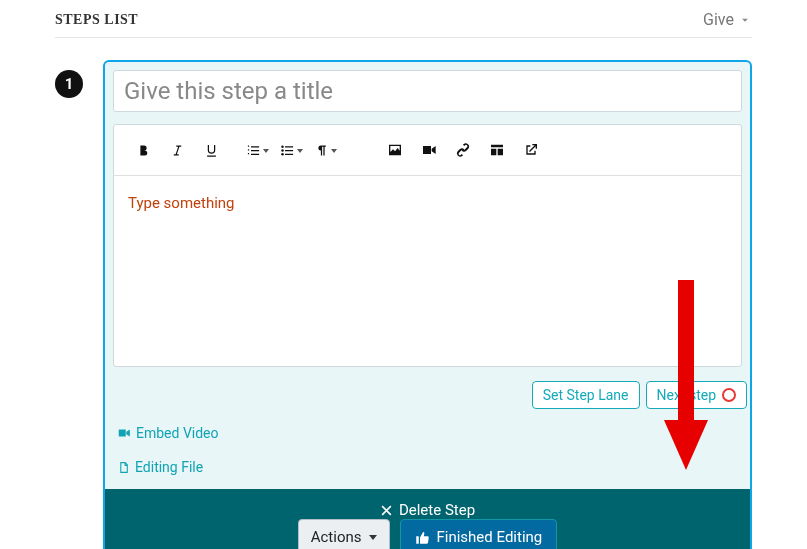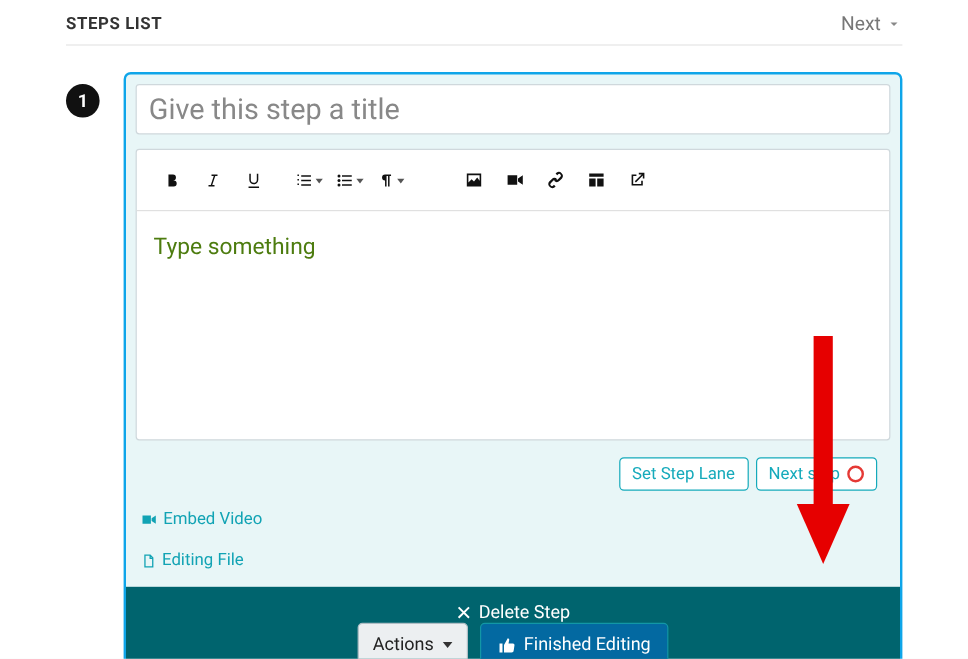--- a/index.html
+++ b/index.html
@@ -20,20 +20,21 @@
     justify-content: space-between;
     align-items: center;
     padding: 10px 0 8px 0;
     border-bottom: 1px solid #e5e5e5;
   }
   .header-title {
     font-size: 14px;
     font-weight: 700;
     letter-spacing: 0.5px;
     color: #333;
+    font-family: Liberation Serif, serif;
   }
   .more-link {
     font-size: 16px;
     color: #777;
     display: flex;
     align-items: center;
     gap: 4px;
     cursor: pointer;
   }
   .step-wrap {
@@ -109,28 +110,28 @@
     right: 1px;
     top: 50%;
     border-left: 3px solid transparent;
     border-right: 3px solid transparent;
     border-top: 4px solid #555;
     transform: translateY(-1px);
   }
   .editor-body {
     min-height: 190px;
     padding: 18px 14px;
-    color: #4d7c0f;
-    font-size: 19px;
+    color: #c2410c;
+    font-size: 15px;
   }
   .lane-row {
     display: flex;
     justify-content: flex-end;
     gap: 6px;
-    padding: 6px 19px 10px 10px;
+    padding: 6px 3px 10px 10px;
   }
   .pill {
     display: inline-flex;
     align-items: center;
     gap: 6px;
     border: 1px solid #15aabb;
     color: #15aabb;
     background: #fff;
     border-radius: 4px;
     font-size: 14px;
@@ -221,21 +222,21 @@
     border-radius: 50%;
   }
 </style>
 </head>
 <body>
 
 <div class="page">
   <div class="header-row">
     <div class="header-title">STEPS LIST</div>
     <div class="more-link">
-      <span>Next</span>
+      <span>Give</span>
       <svg width="14" height="14" viewBox="0 0 24 24">
           <path fill="#888" d="M7 10l5 5 5-5z"></path>
         </svg>
     </div>
   </div>
 
   <div class="step-wrap">
     <div class="step-num">1</div>
 
     <div class="card">

